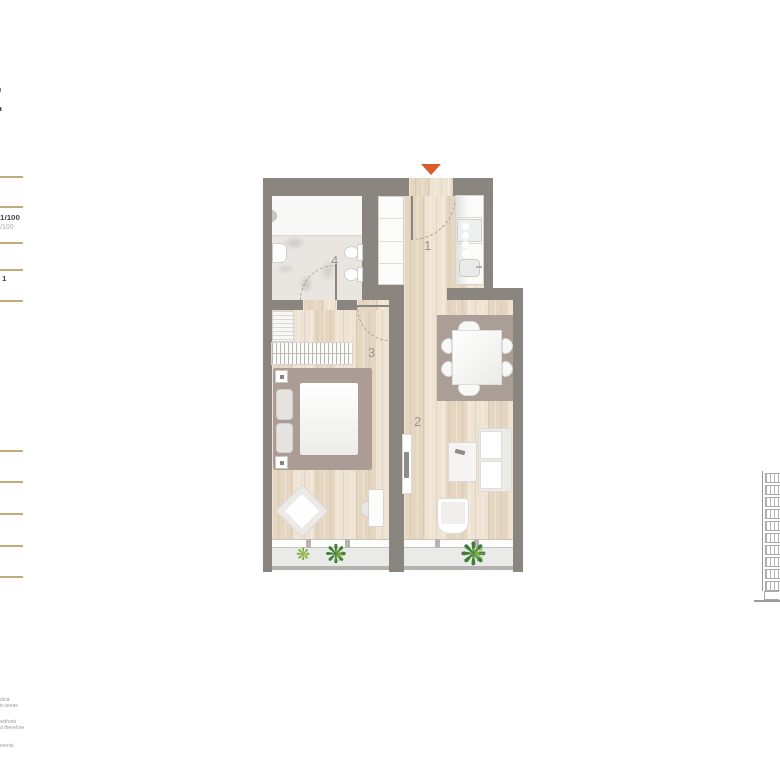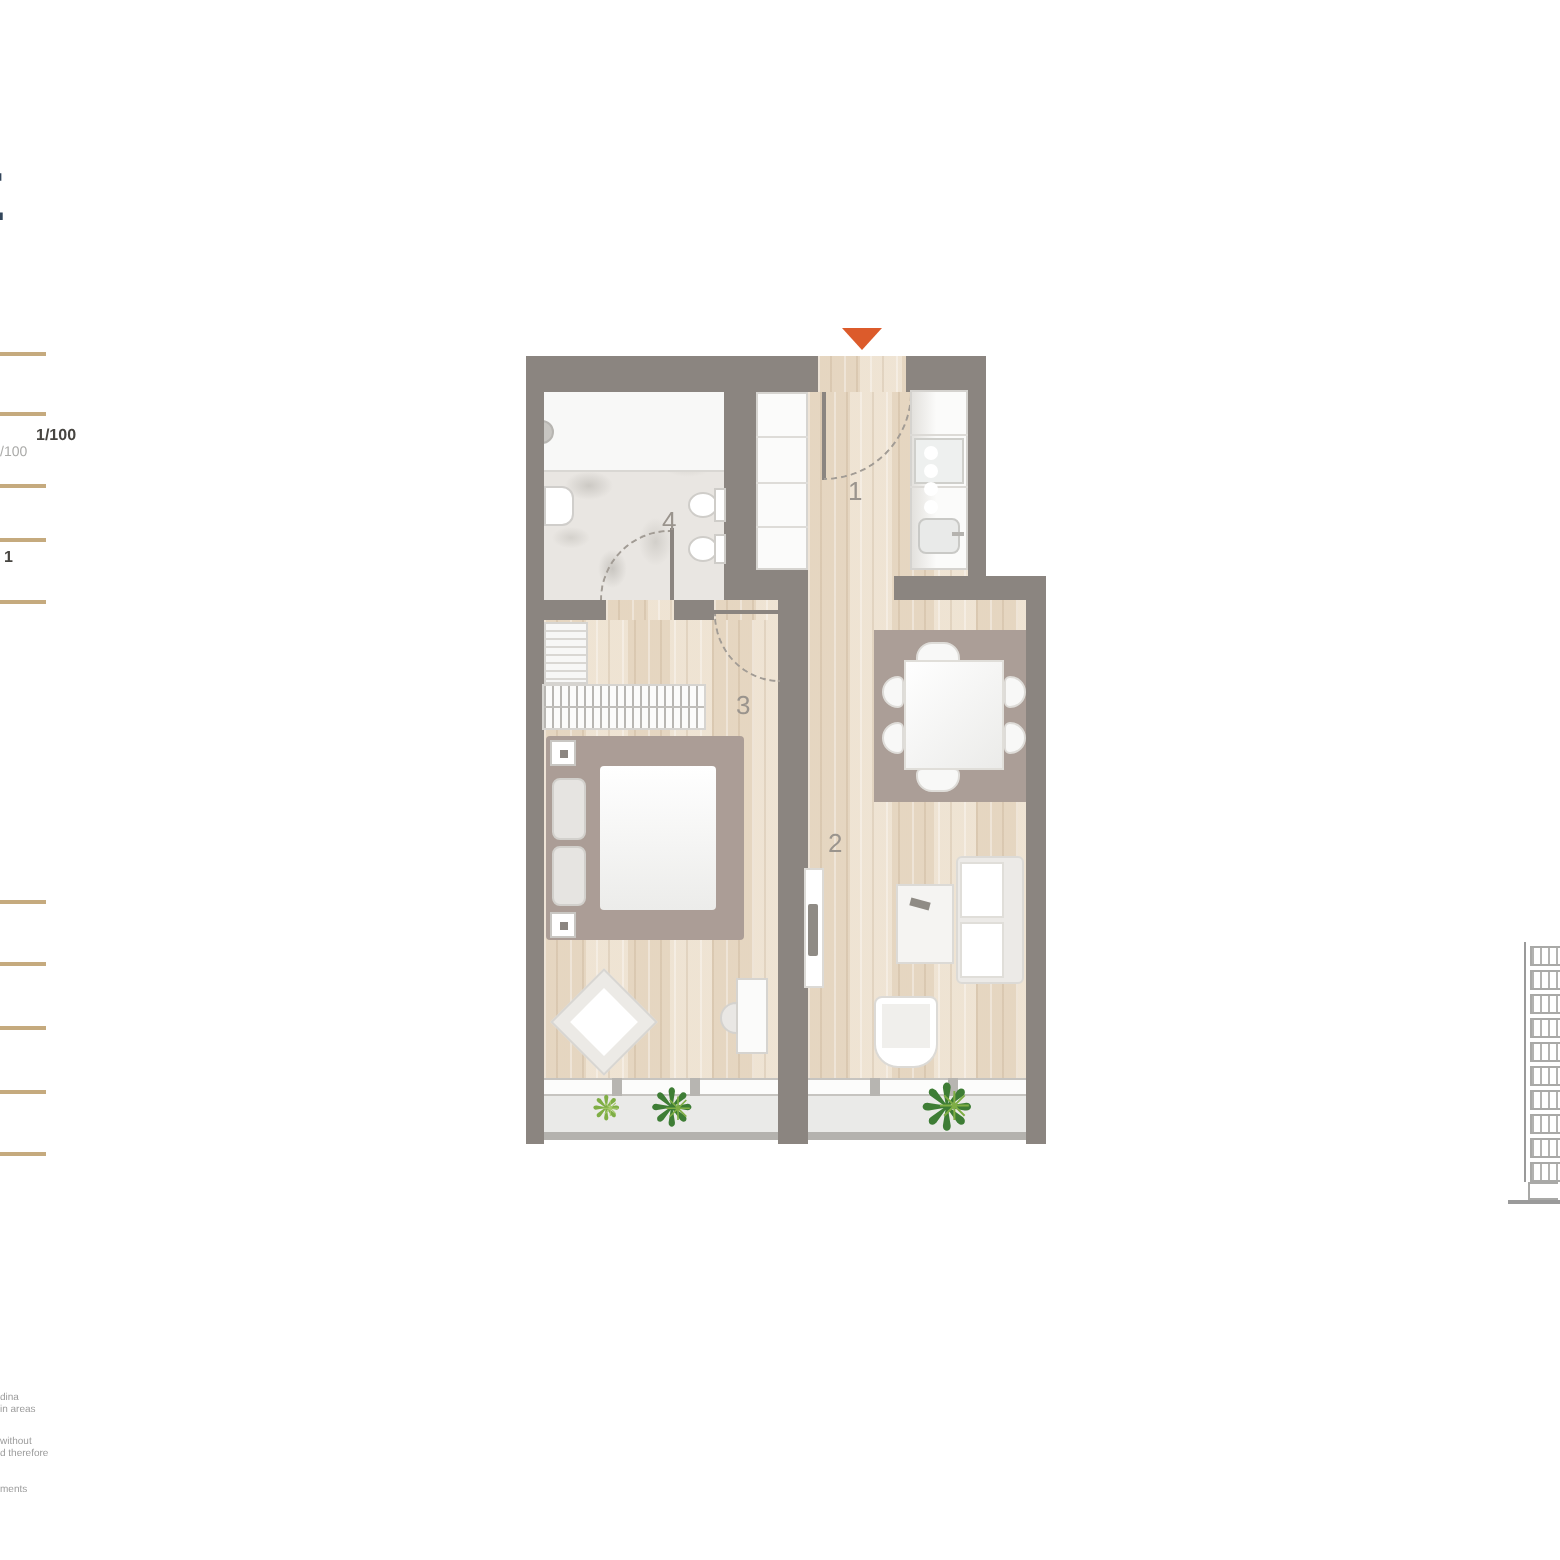--- a/index.html
+++ b/index.html
@@ -20,21 +20,21 @@
           radial-gradient(ellipse 16px 9px at 15% 70%, #d4d1cc 0%, rgba(0,0,0,0) 60%);}
   .balc{background:#eaeae8;}
   .whitebox{background:#fbfbfa;border:1px solid #d6d4d0;}
   .leaf{background:#8b8580;}
   .arc{border:0;background:transparent;}
   .arc-br{border-right:1.5px dashed #a29c95;border-bottom:1.5px dashed #a29c95;border-bottom-right-radius:100% 100%;}
   .arc-bl{border-left:1.5px dashed #a29c95;border-bottom:1.5px dashed #a29c95;border-bottom-left-radius:100% 100%;}
   .arc-tl{border-left:1.5px dashed #a29c95;border-top:1.5px dashed #a29c95;border-top-left-radius:100% 100%;}
   .room-label{color:#9a948d;font-size:13px;line-height:14px;}
   .rule{position:absolute;left:0;width:23px;height:2px;background:#c5aa7e;}
-  .legend-bold{position:absolute;left:18px;color:#474541;font-size:8px;font-weight:bold;line-height:9px;}
+  .legend-bold{position:absolute;left:0;color:#474541;font-size:8px;font-weight:bold;line-height:9px;}
   .legend-gray{position:absolute;left:0;color:#ababa9;font-size:7px;line-height:8px;}
   .disc{position:absolute;left:0;color:#9c9c9c;font-size:5px;line-height:6px;white-space:nowrap;}
   .burners{display:flex;flex-wrap:wrap;gap:2px;padding:3px 4px;}
   .burner{width:7px;height:7px;border-radius:50%;background:#fff;}
   .tick{position:absolute;width:5px;height:9px;background:#b7b5b1;top:539px;}
   .stripes{background-image:repeating-linear-gradient(180deg,#f7f7f6 0 3px,#d9d7d3 3px 4px);}
   .hangers{background-image:
      linear-gradient(180deg, rgba(0,0,0,0) 10px, #c0beba 10px, #c0beba 11px, rgba(0,0,0,0) 11px),
      repeating-linear-gradient(90deg,#b8b6b2 0 1px, rgba(0,0,0,0) 1px 4px);}
   .plant{position:absolute;}

